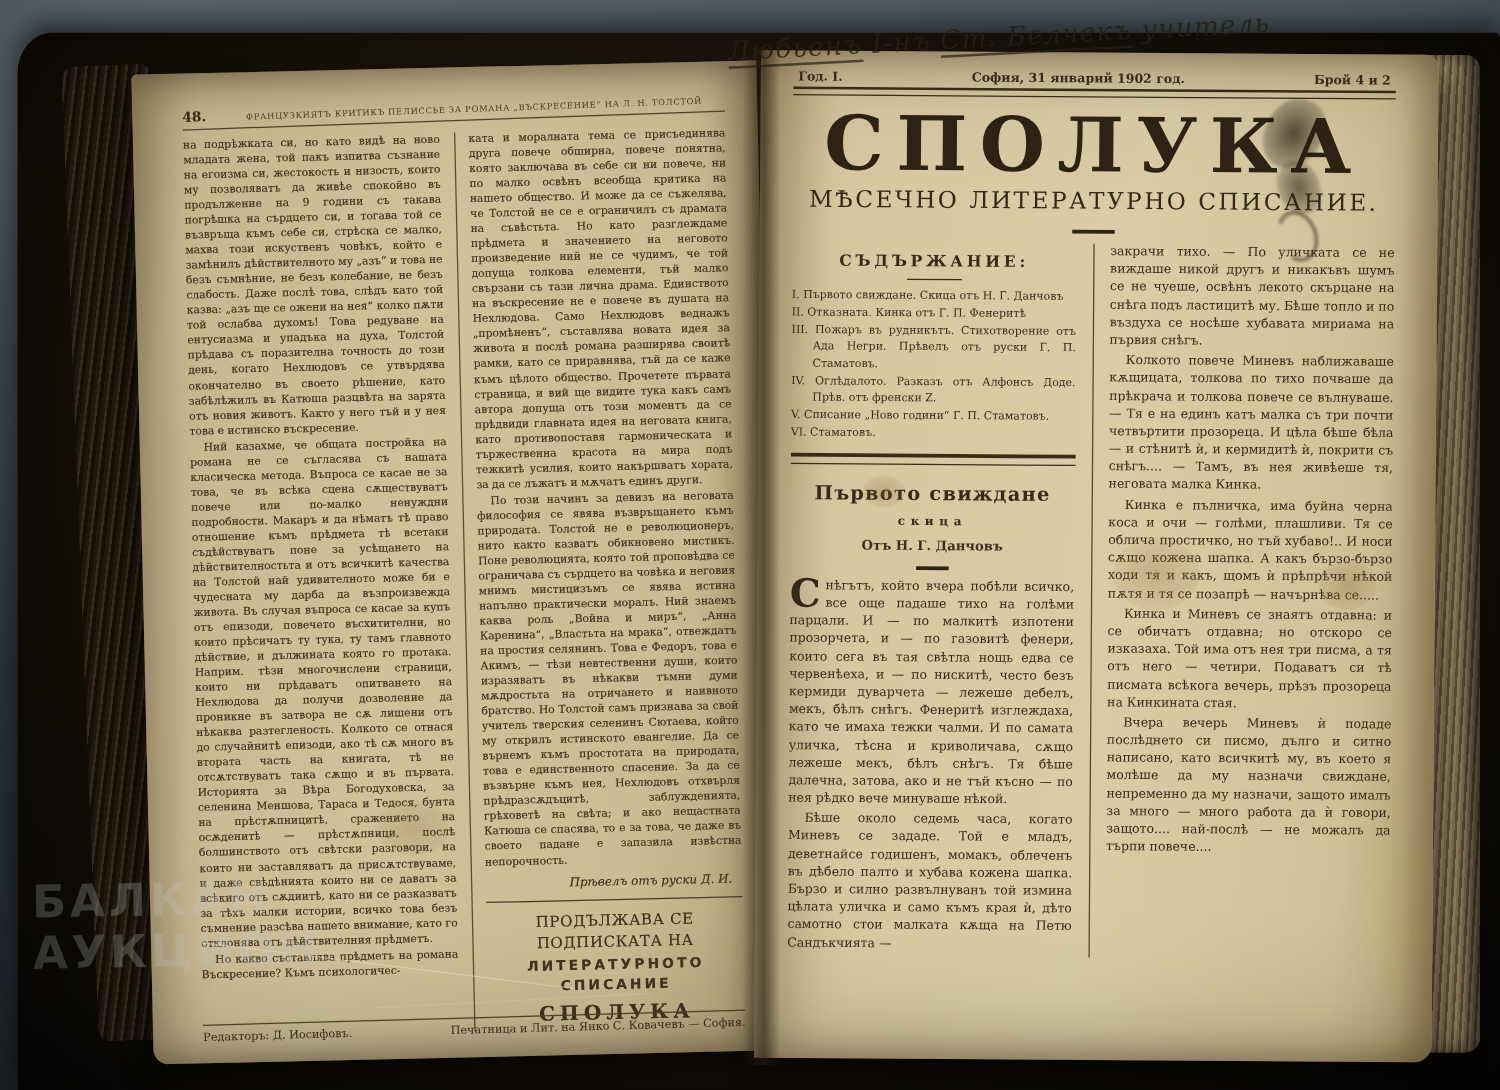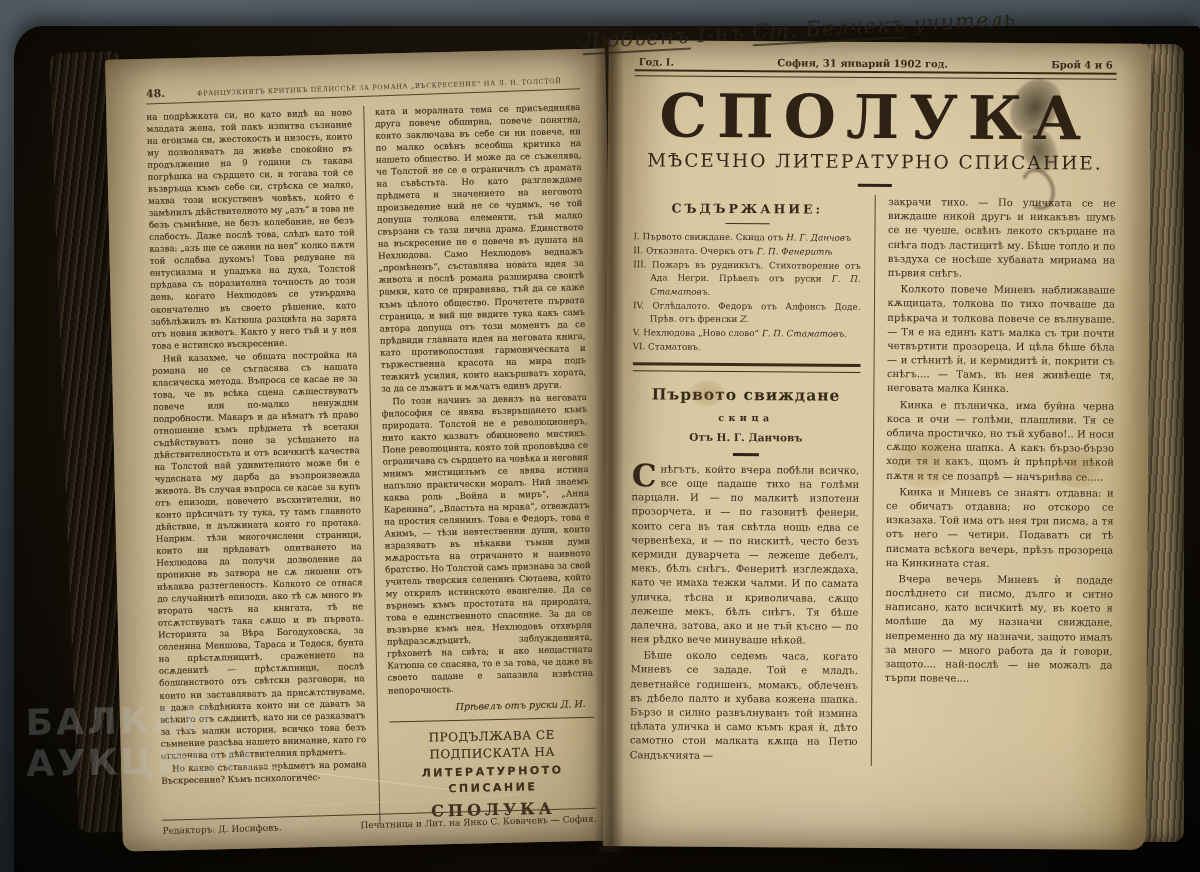--- a/index.html
+++ b/index.html
@@ -66,21 +66,21 @@
   .rp-cols{display:flex;}
   .rp-col{flex:1;font-size:10px;line-height:1.42;text-align:justify;overflow:hidden;color:#362a19;}
   .rp-col p{margin:0 0 2px;text-indent:13px;}
   .rp-col p.noind{text-indent:0;}
   .rp-col-1{padding-right:13px;}
   .rp-col-2{border-left:1px solid #55452c;padding-left:13px;}
   .toc-head{text-align:center;font-weight:bold;font-size:12.5px;letter-spacing:3px;margin-top:6px;}
   .toc-headrule{width:44px;border-top:1px solid #3a2c18;margin:5px auto 7px;}
   .toc-list{font-size:8.8px;line-height:1.5;}
   .toc-item{padding-left:17px;text-indent:-17px;margin-bottom:1px;}
-  .toc-item .em{font-style:italic;}
+  .toc-item .em{}
   .toc-botrule{height:5px;border-top:3px solid #3a2c18;border-bottom:1px solid #3a2c18;margin:9px 0 12px;}
   .art-title{text-align:center;font-weight:bold;font-size:15.5px;letter-spacing:1px;}
   .art-genre{text-align:center;font-size:9.5px;letter-spacing:4.5px;font-weight:bold;margin-top:5px;}
   .art-byline{text-align:center;font-weight:bold;font-size:10.5px;margin-top:5px;color:#3c2f1d;}
   .art-dash{width:26px;height:3px;background:#2e2315;margin:8px auto 7px;}
   .dropcap{float:left;font-size:31px;line-height:25px;font-weight:bold;padding:1px 4px 0 0;
     color:#33281a;}
 
   
   .handwriting{position:absolute;left:582px;top:18px;width:430px;z-index:6;
@@ -143,51 +143,51 @@
         <span>Печатница и Лит. на Янко С. Ковачевъ — София.</span>
       </div>
     </div>
   </div>
 
   <div class="page page-right">
     <div class="rp-content">
       <div class="rp-header">
         <span>Год. I.</span>
         <span>София, 31 январий 1902 год.</span>
-        <span>Брой 4 и 6</span>
+        <span>Брой 4 и 2</span>
       </div>
       <div class="rp-rule-double"></div>
       <div class="rp-masthead">СПОЛУКА</div>
       <div class="rp-subtitle">МѢСЕЧНО ЛИТЕРАТУРНО СПИСАНИЕ.</div>
       <div class="rp-dash"></div>
 
       <div class="rp-cols">
         <div class="rp-col rp-col-1">
           <div class="toc-head">СЪДЪРЖАНИЕ:</div>
           <div class="toc-headrule"></div>
           <div class="toc-list">
             <div class="toc-item">
               <span>I.</span>
               <span>Първото свиждане. Скица отъ </span><span class="em">Н. Г. Данчовъ</span>
             </div>
             <div class="toc-item">
               <span>II.</span>
-              <span>Отказната. Очеркъ отъ </span><span class="em">Г. П. Фенеритѣ</span>
+              <span>Отказната. Кинка отъ </span><span class="em">Г. П. Фенеритѣ</span>
             </div>
             <div class="toc-item">
               <span>III.</span>
               <span>Пожаръ въ рудникътъ. Стихотворение отъ Ада Негри. Прѣвелъ отъ руски </span><span class="em">Г. П. Стаматовъ.</span>
             </div>
             <div class="toc-item">
               <span>IV.</span>
-              <span>Оглѣдалото. Федоръ отъ Алфонсъ Доде. Прѣв. отъ френски </span><span class="em">Z.</span>
+              <span>Оглѣдалото. Разказъ отъ Алфонсъ Доде. Прѣв. отъ френски </span><span class="em">Z.</span>
             </div>
             <div class="toc-item">
               <span>V.</span>
-              <span>Нехлюдова „Ново слово“ </span><span class="em">Г. П. Стаматовъ.</span>
+              <span>Списание „Ново години“ </span><span class="em">Г. П. Стаматовъ.</span>
             </div>
             <div class="toc-item">
               <span>VI.</span>
               <span>Стаматовъ.</span><span class="em"></span>
             </div>
           </div>
           <div class="toc-botrule"></div>
 
           <div class="art-title">Първото свиждане</div>
           <div class="art-genre">скица</div>

